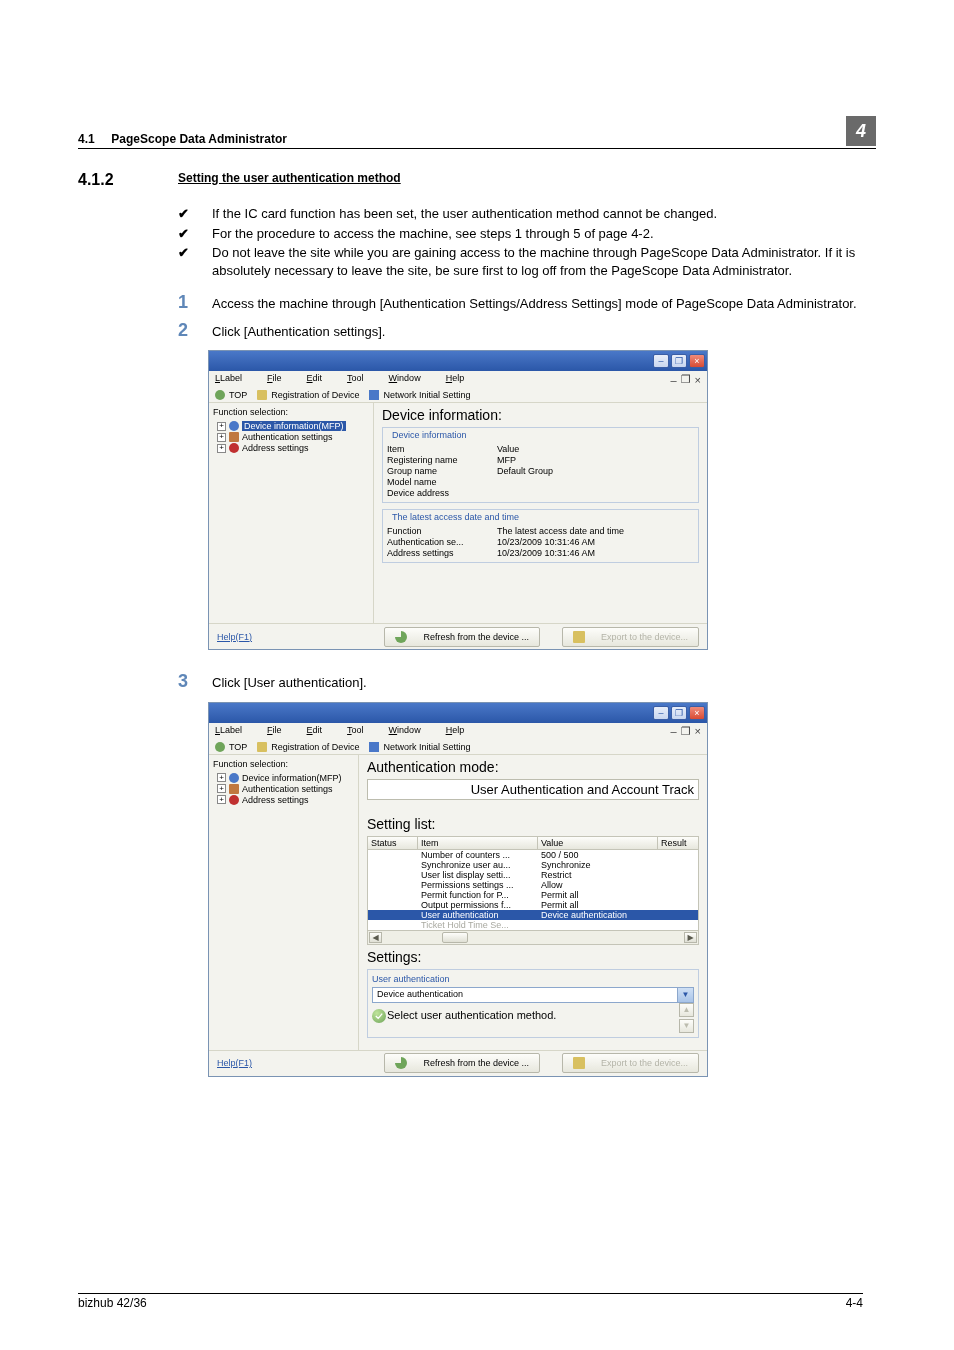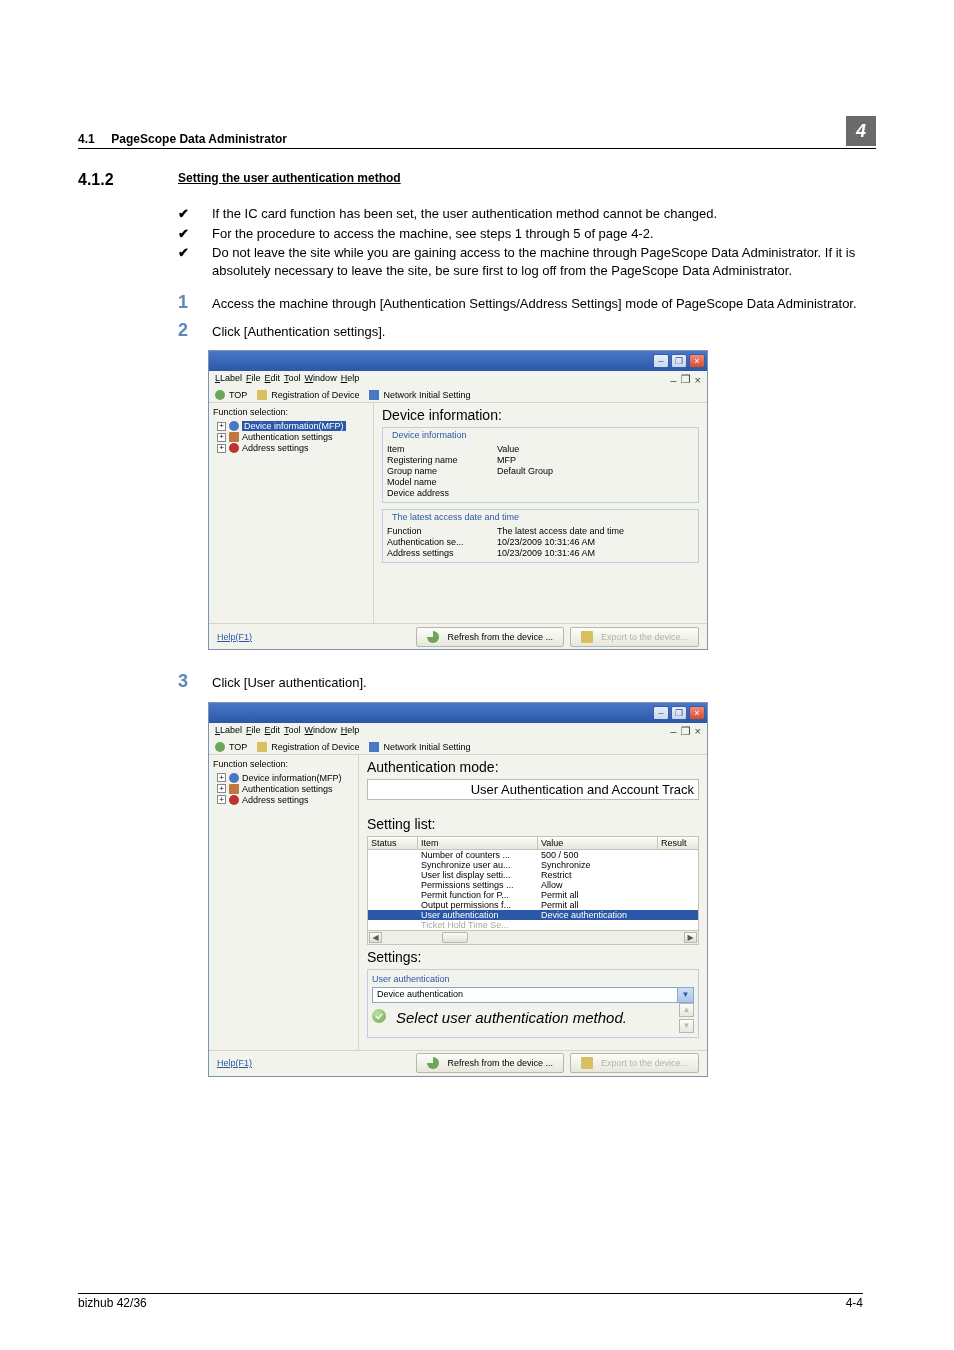--- a/index.html
+++ b/index.html
@@ -20,21 +20,21 @@
   .step-text { font-size: 13px; line-height: 1.35; padding-top: 2px; }
   .steps2 { margin-top: 6px; margin-bottom: 8px; }
 
   
   .dlg-wrap { margin: 10px 0 22px 130px; }
   .dlg { width: 500px; border: 1px solid #7a93b3; font-size: 9px; color: #000; background: #f3f3ee; }
   .dlg2 { width: 500px; }
   .titlebar { height: 20px; background: linear-gradient(#4a78c8, #2b57a8); display: flex; justify-content: flex-end; align-items: center; padding-right: 2px; gap: 2px; }
   .tbtn { width: 16px; height: 14px; background: linear-gradient(#e8eef9,#c9d7ef); border: 1px solid #3a5ea5; border-radius: 2px; display:flex; align-items:center; justify-content:center; font-size:9px; color:#2b57a8; }
   .tbtn.close { background: linear-gradient(#f08b7a,#d84b33); color:#fff; }
-  .menubar { display:flex; gap: 4px; padding: 2px 6px; background:#f3f3ee; font-size: 9px; }
+  .menubar { display:flex; gap: 25px; padding: 2px 6px; background:#f3f3ee; font-size: 9px; }
   .menubar span u { text-decoration: underline; }
   .menuend { margin-left:auto; display:flex; gap:4px; align-items:center; font-size:11px; color:#444;}
   .linkbar { display:flex; gap: 10px; padding: 2px 6px; border-bottom: 1px solid #d6d6c8; }
   .linkbar-item { display:flex; align-items:center; gap:4px; }
   .linkbar-ico { width:10px; height:10px; border-radius:50%; background:#6fa55a; display:inline-block;}
   .linkbar-ico.blue { background:#4a78c8; border-radius:0;}
   .linkbar-ico.dev { background:#d8c060; border-radius:1px;}
   .dlg-body { display:flex; min-height: 220px; }
   .leftpane { width: 165px; border-right: 1px solid #d6d6c8; padding: 4px 4px; background:#f3f3ee;}
   .leftpane-title { font-size: 9px; margin-bottom:4px; }
@@ -45,21 +45,21 @@
   .tree-ico.auth { background:#c07840; border-radius:1px;}
   .tree-ico.addr { background:#c03030; border-radius:50%;}
   .tree-item.sel span.lbl { background:#2b57a8; color:#fff; padding:0 2px;}
   .rightpane { flex:1; padding: 4px 8px 6px 8px; display:flex; flex-direction:column;}
   .rp-title { font-size:14px; margin-bottom:4px; }
   .groupbox { border: 1px solid #bfcde0; margin-bottom: 6px; padding: 2px 4px 4px 4px;}
   .gb-title { color:#2b57a8; font-size:9px; margin: -8px 0 4px 2px; background:#f3f3ee; display:inline-block; padding:0 3px;}
   .kvtab { display:grid; grid-template-columns: 110px 1fr; font-size:9px; row-gap:1px;}
   .statusbar { height: 26px; border-top:1px solid #d6d6c8; display:flex; align-items:center; padding: 0 8px; gap:6px; background:#f3f3ee;}
   .helplnk { color:#2b57a8; text-decoration: underline; font-size:9px; flex:1;}
-  .btn { border:1px solid #b7b7aa; background:linear-gradient(#fdfdfa,#e7e7dd); padding: 3px 10px; font-size:9px; border-radius:2px; display:flex; align-items:center; gap:8px;}
+  .btn { border:1px solid #b7b7aa; background:linear-gradient(#fdfdfa,#e7e7dd); padding: 3px 10px; font-size:9px; border-radius:2px; display:flex; align-items:center; gap:16px;margin-left:16px;}
   .btn.disabled { color:#b4b4a8; }
   .sml-ico { width:12px; height:12px; display:inline-block; border-radius:50%;}
   .sml-ico.refresh { background: conic-gradient(#6fa55a 0 270deg, transparent 0); }
   .sml-ico.export { background:#d8c060; border-radius:1px; }
 
   
   .header-field { border:1px solid #bcbcae; background:#fff; padding:2px 4px; font-size:13px; margin-bottom:16px;text-align:right;}
   .list-hdr { display:grid; grid-template-columns: 50px 120px 120px 40px; background: linear-gradient(#fdfdfa,#e7e7dd); border:1px solid #c4c4b7; font-size:9px;}
   .list-hdr > div { padding:1px 3px; border-right:1px solid #c4c4b7;}
   .list-body { border:1px solid #c4c4b7; border-top:none; font-size:9px; background:#fff;}
@@ -67,21 +67,21 @@
   .list-row > div { padding:0 3px; white-space:nowrap; overflow:hidden; text-overflow: clip;}
   .list-row.sel { background:#2b57a8; color:#fff;}
   .grey { color:#a9a9a0;}
   .hscroll { height:14px; border:1px solid #c4c4b7; border-top:none; background:#efefe6; display:flex; justify-content:space-between; align-items:center; padding:0 1px;}
   .hscroll .arr { width:13px; height:11px; background:linear-gradient(#fdfdfa,#e0e0d5); border:1px solid #b7b7aa; display:flex; align-items:center; justify-content:center; font-size:8px; color:#5a5a4e;}
   .hscroll .thumb { width:26px; height:11px; background:linear-gradient(#fdfdfa,#e0e0d5); border:1px solid #b7b7aa; border-radius:2px; margin-left:60px;}
   .sec-title { color:#2b57a8; font-size:9px; margin: 2px 0 3px 0;}
   .dropdown { display:flex; border:1px solid #8ca7cc; background:#fff; font-size:9px; height:16px;}
   .dropdown .val { flex:1; padding:1px 4px;}
   .dropdown .dd-btn { width:16px; background: linear-gradient(#cfe0f5,#a9c4e8); color:#2b57a8; display:flex; align-items:center; justify-content:center; font-size:8px; border-left:1px solid #8ca7cc;}
-  .hint-row { display:flex; gap:10px; align-items:flex-start; margin:6px 0 0 0; font-size:15px;font-style:italic;}
+  .hint-row { display:flex; gap:1px; align-items:flex-start; margin:6px 0 0 0; font-size:11px;}
   .hint-ico { width:14px; height:14px; border-radius:50%; background: radial-gradient(circle at 35% 30%, #bfe49a, #6fa55a); display:flex; align-items:center; justify-content:center;}
   .hint-ico svg { width:8px; height:8px; }
   .side-up-dn { display:flex; flex-direction:column; gap:2px; margin-left:6px;}
   .side-up-dn .arr { width:15px; height:14px; background:linear-gradient(#fdfdfa,#e7e7dd); border:1px solid #b7b7aa; display:flex; align-items:center; justify-content:center; font-size:8px; color:#bcbcae;}
   .hint-flex { display:flex; }
 
   .footer { position:absolute; bottom: 40px; left:78px; right:91px; border-top:1px solid #000; display:flex; justify-content:space-between; font-size:12px; padding-top:2px;}
 </style>
 </head>
 <body>

